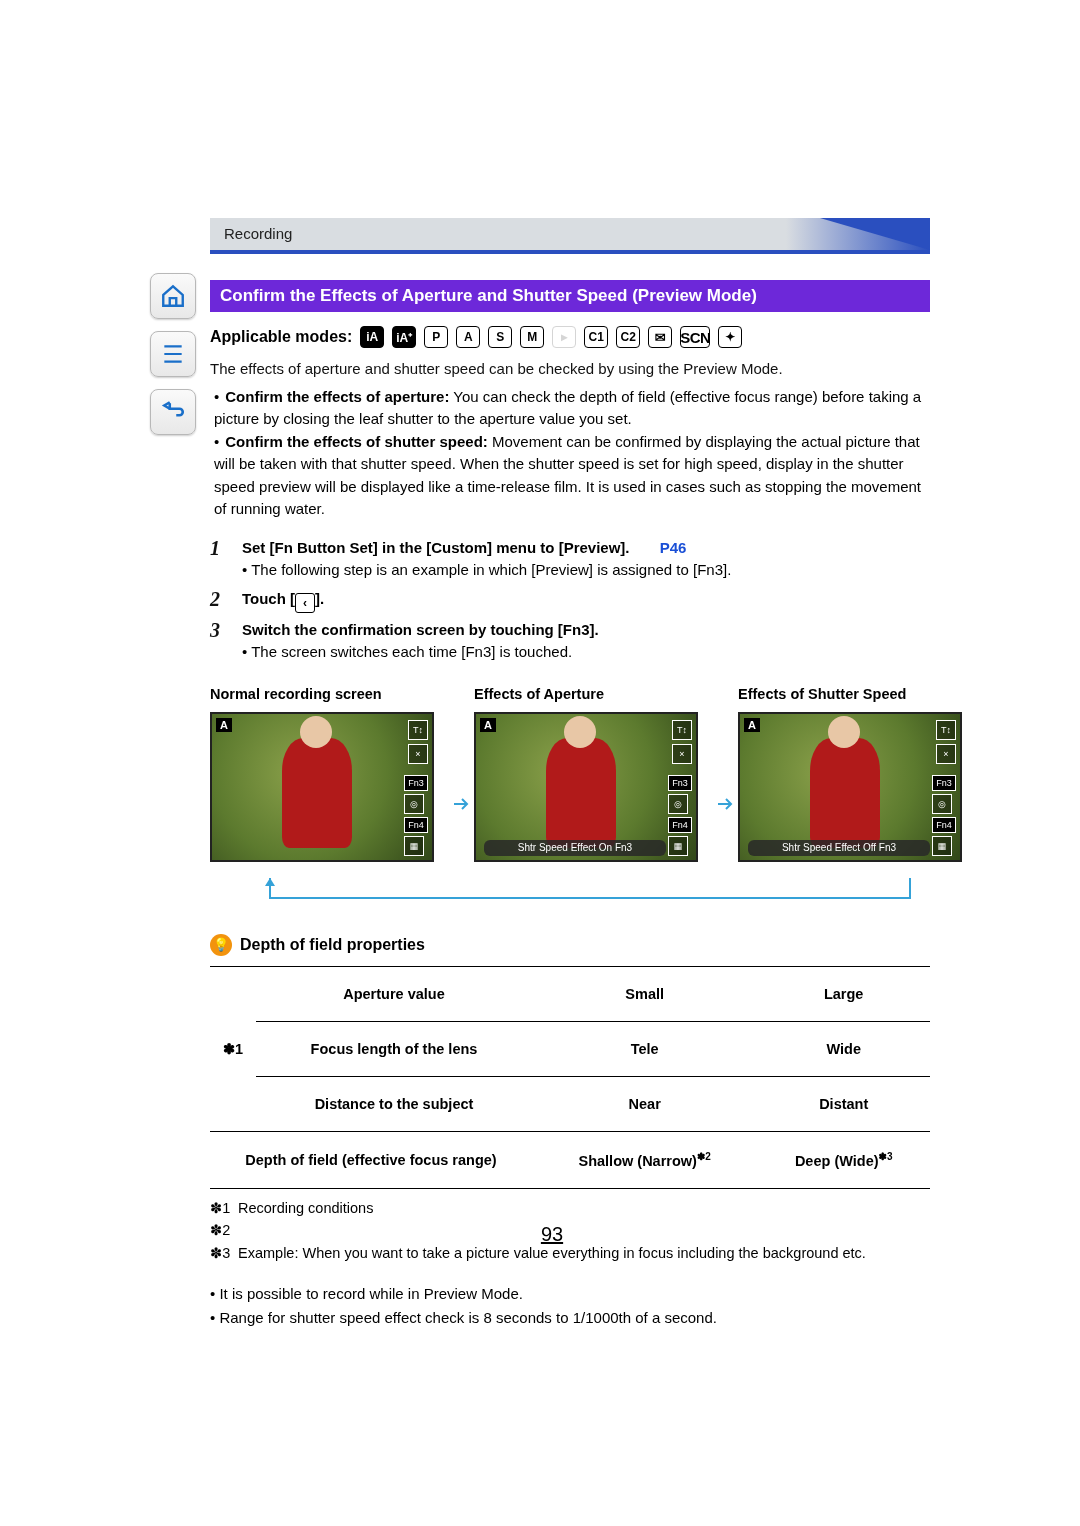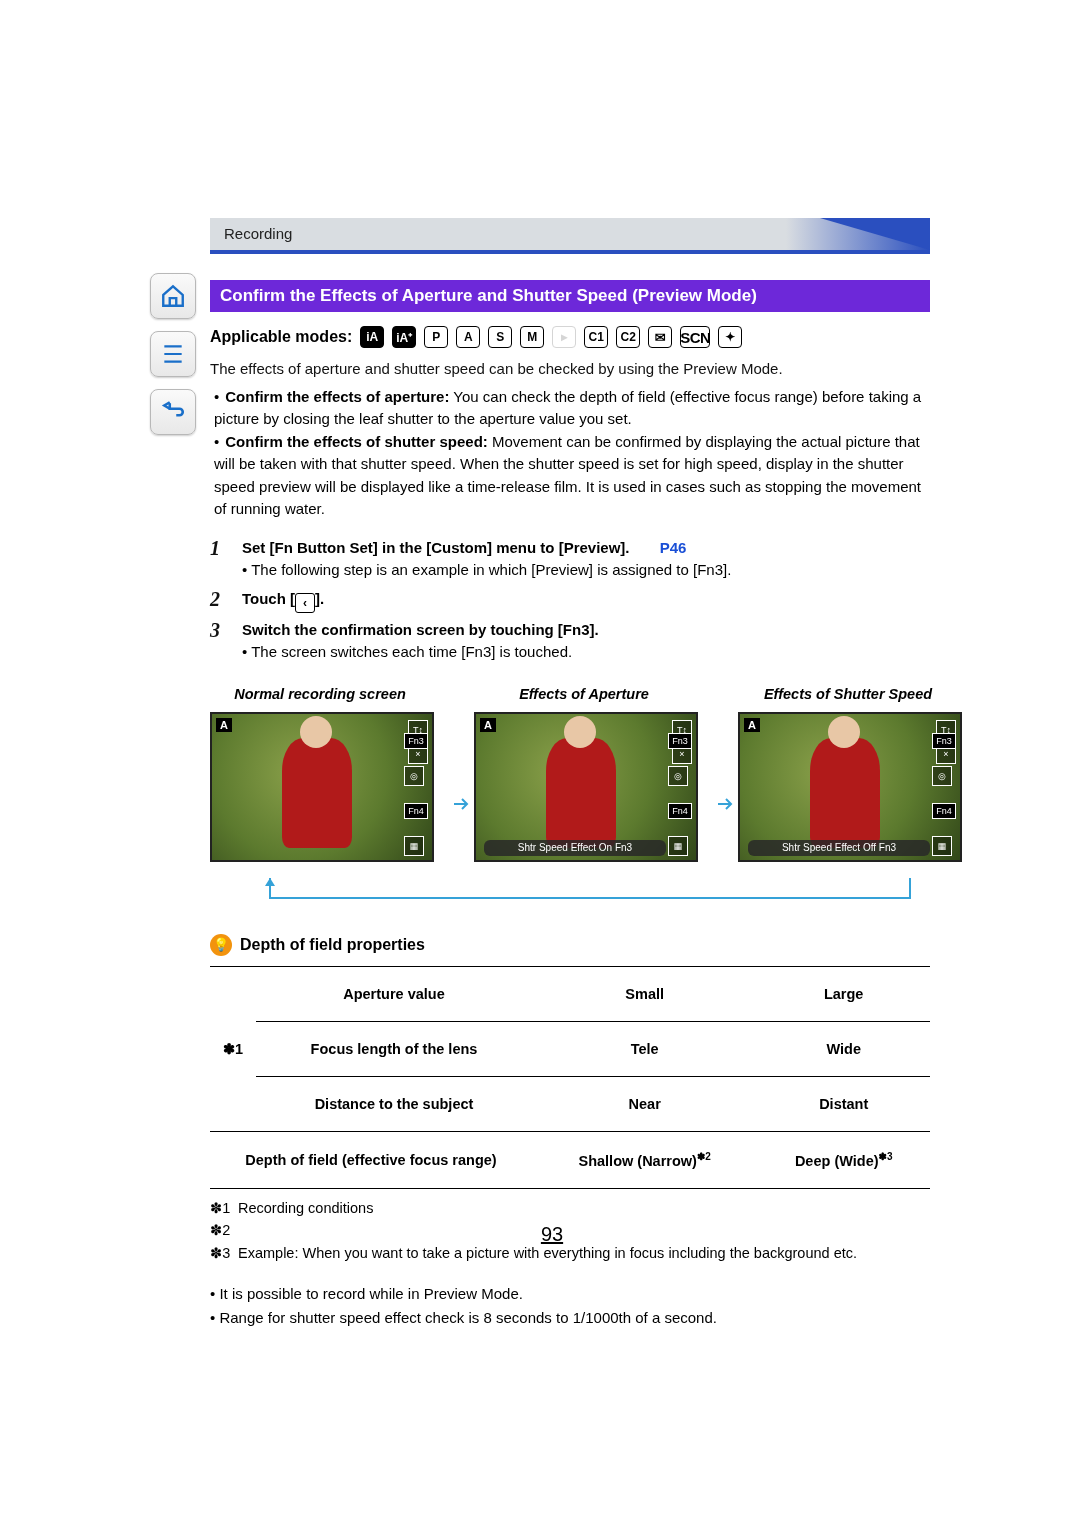--- a/index.html
+++ b/index.html
@@ -133,24 +133,23 @@
   }
   .screens {
     display:flex;
     gap:22px;
     margin-top:22px;
   }
   .screen-col { width:220px; }
   .screen-label {
     font-weight:bold;
     font-size:14.5px;
-    text-align:center;
+    text-align:left;
     margin-bottom:8px;
     min-height:18px;
-    font-style:italic;
   }
   .screen-box {
     width:220px;height:146px;
     border:2px solid #222;
     position:relative;
     background: radial-gradient(circle at 40% 40%, #8aa04a 0%, #5c7a2e 55%, #314719 100%);
     overflow:hidden;
   }
   .screen-box .figure{
     position:absolute;
@@ -176,21 +175,21 @@
   .right-icons{
     position:absolute;top:6px;right:4px;
     display:flex;flex-direction:column;gap:4px;
   }
   .mini-icon{
     width:18px;height:18px;border:1px solid #fff;background:rgba(0,0,0,.4);
     color:#fff;font-size:9px;display:flex;align-items:center;justify-content:center;
   }
   .bottom-icons{
     position:absolute;bottom:4px;right:4px;
-    display:flex;flex-direction:column;gap:17px;
+    display:flex;flex-direction:column;gap:3px;
   }
   .fn-label{
     width:22px;height:14px;background:#000;color:#fff;font-size:9px;
     display:flex;align-items:center;justify-content:center;border:1px solid #fff;
   }
   .overlay-bar{
     position:absolute;bottom:4px;left:8px;right:30px;
     height:16px;background:rgba(40,40,40,.85);
     color:#fff;font-size:10px;
     display:flex;align-items:center;justify-content:center;
@@ -439,21 +438,21 @@
     <div class="footnotes">
       <div class="fn-row">
           <div class="fn-mark">✽1</div>
           <div>Recording conditions</div>
         </div>
       <div class="fn-row">
           <div class="fn-mark">✽2</div>
         </div>
       <div class="fn-row">
           <div class="fn-mark">✽3</div>
-          <div>Example: When you want to take a picture with everything in focus including the background etc.</div>
+          <div>Example: When you want to take a picture value everything in focus including the background etc.</div>
         </div>
     </div>
 
     <div class="end-bullets">
       <div>It is possible to record while in Preview Mode.</div>
       <div>Range for shutter speed effect check is 8 seconds to 1/1000th of a second.</div>
     </div>
 
   </div>
 

